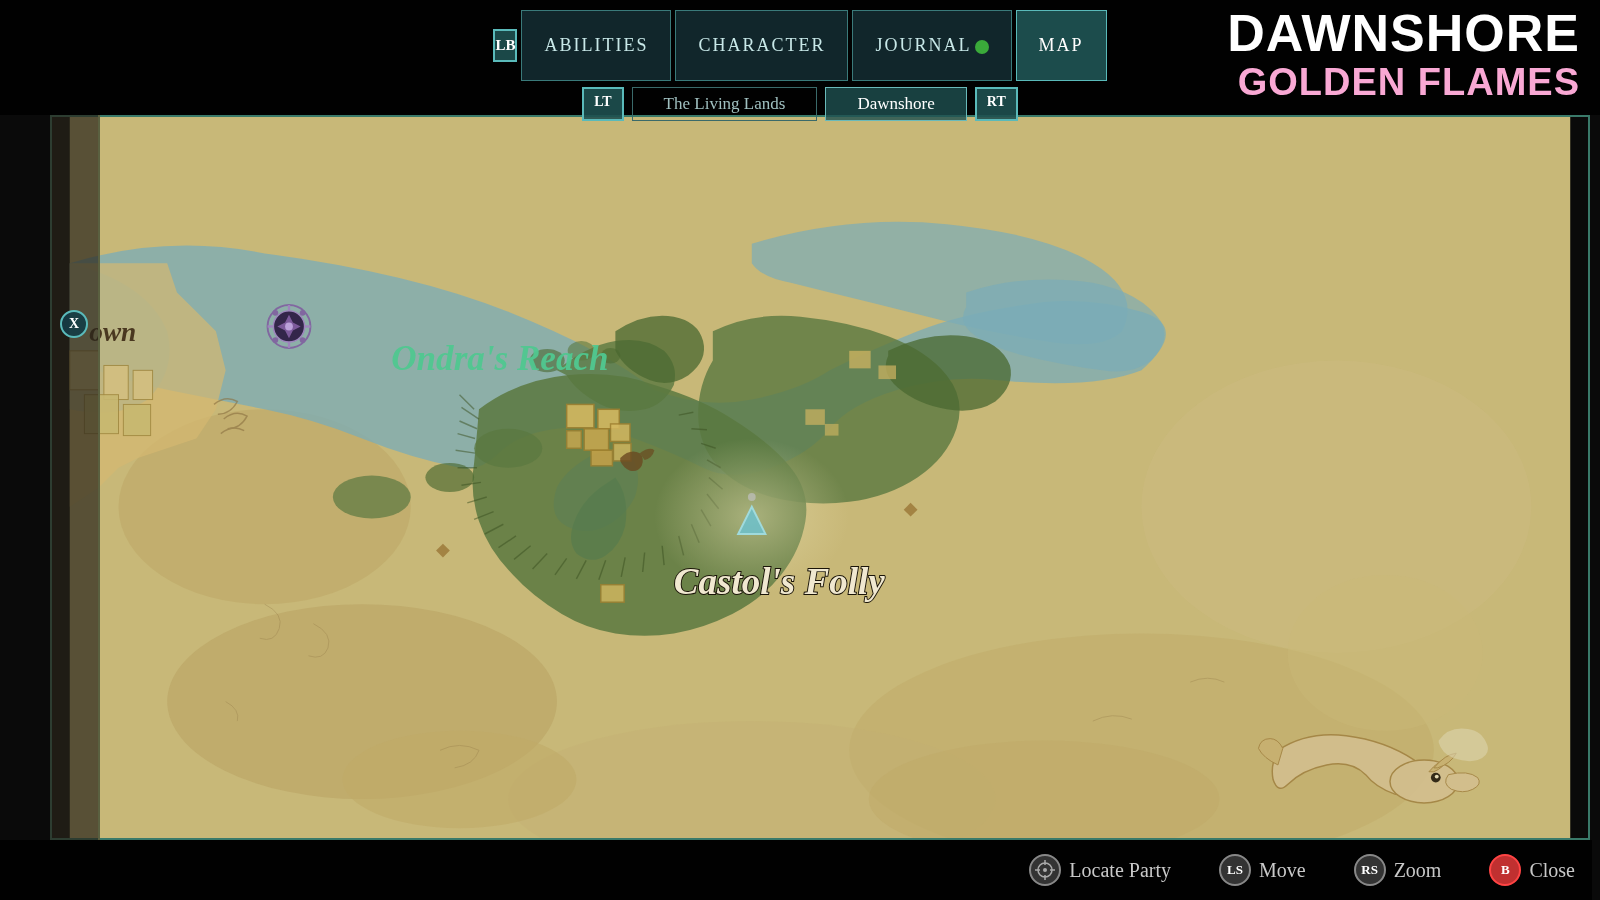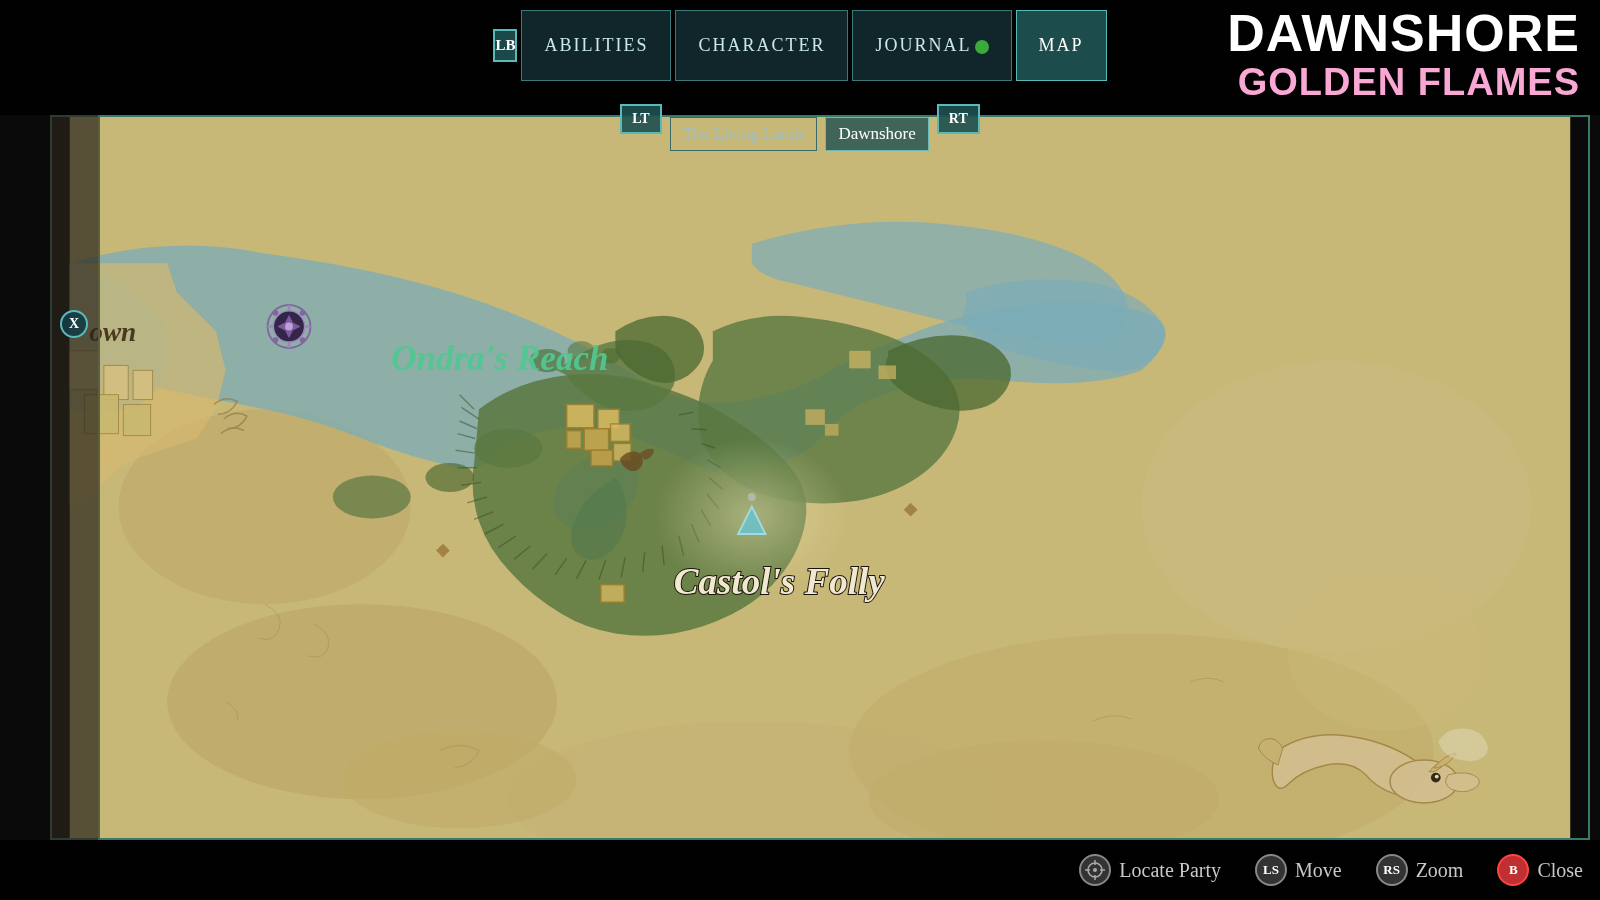--- a/index.html
+++ b/index.html
@@ -82,34 +82,32 @@
       font-size: 38px;
       font-weight: bold;
       color: #f9a8d4;
       text-transform: uppercase;
       font-family: Arial, sans-serif;
       letter-spacing: 1px;
     }
 
     .nav-row2 {
       display: flex;
-      align-items: center;
       gap: 8px;
       margin-top: 6px;
     }
 
     .tab-btn {
       background: transparent;
       border: 1.5px solid #3a6a6a;
       color: #a0c0c0;
-      padding: 6px 12px;
+      padding: 6px 31px;
       font-size: 17px;
       font-family: 'Georgia', serif;
       cursor: pointer;
-      margin-top: 30px;
     }
 
     .tab-btn.active {
       background: rgba(30,80,80,0.8);
       border-color: #6ababa;
       color: #ffffff;
     }
 
     .tab-trigger {
       background: rgba(30,80,80,0.9);
@@ -179,28 +177,28 @@
       font-weight: bold;
       z-index: 20;
       cursor: pointer;
     }
 
     
     .bottom-bar {
       position: absolute;
       bottom: 0;
       left: 0;
-      right: 0;
+      right: 8px;
       height: 60px;
       background: rgba(0,0,0,0.9);
       display: flex;
       align-items: center;
       justify-content: flex-end;
       padding-right: 17px;
-      gap: 34px;
+      gap: 48px;
       z-index: 10;
     }
 
     .bottom-action {
       display: flex;
       align-items: center;
       gap: 8px;
       color: #c8c8c8;
       font-size: 20px;
       font-family: 'Georgia', serif;

